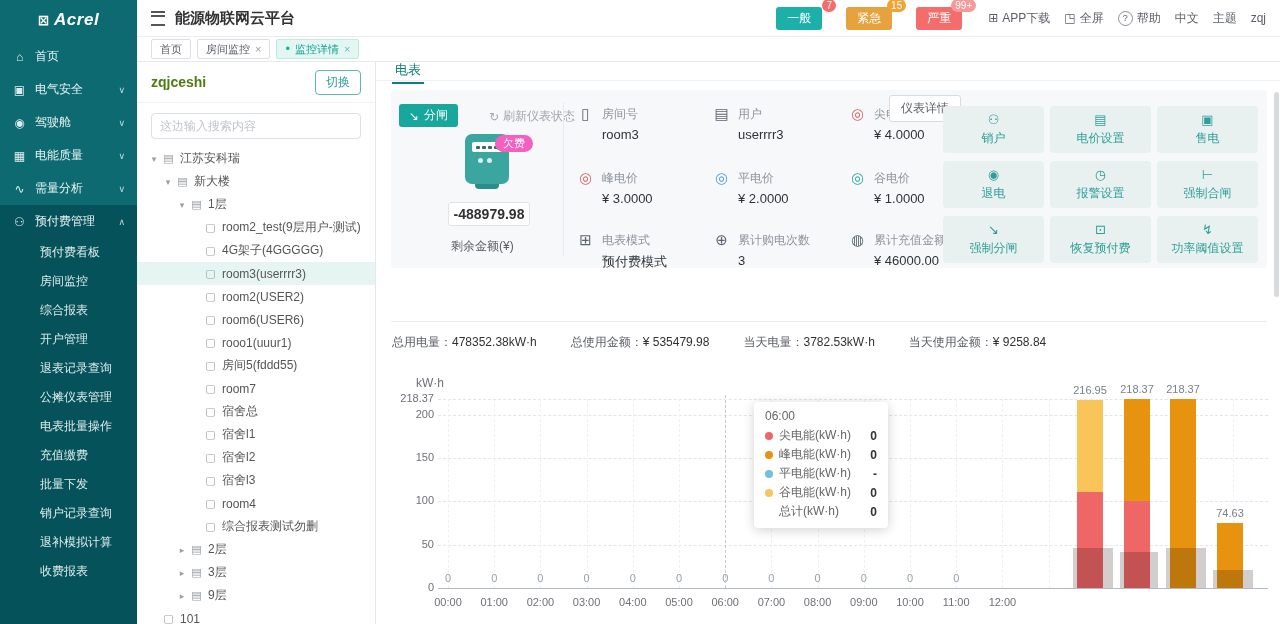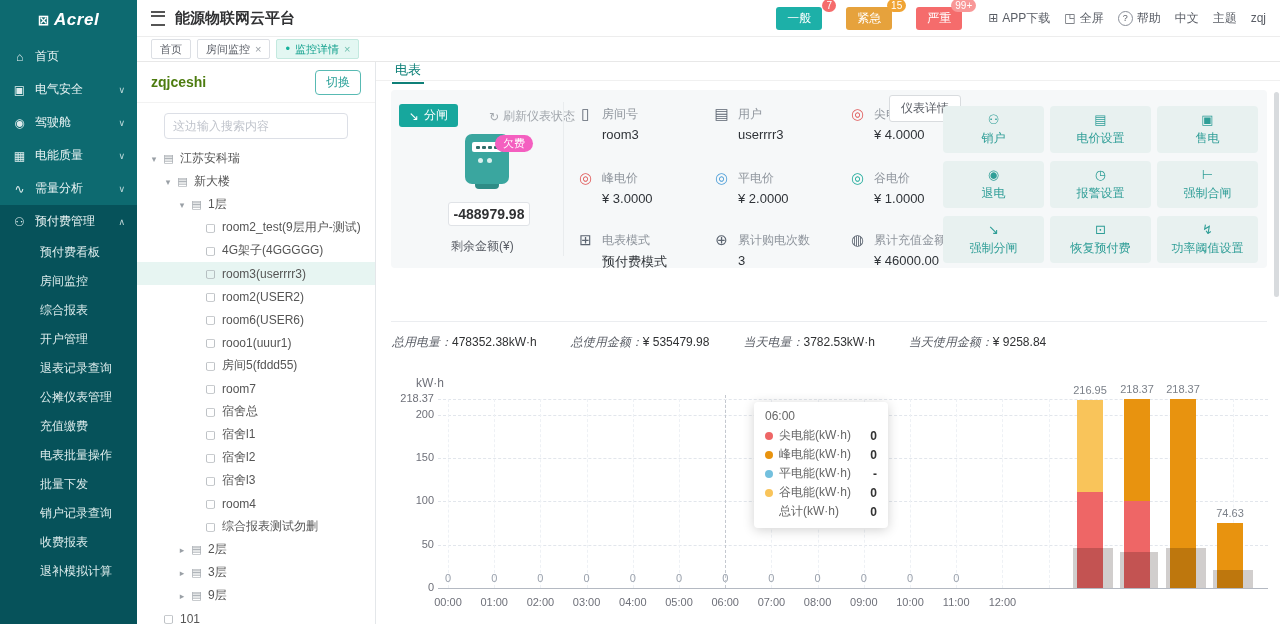--- a/index.html
+++ b/index.html
@@ -32,21 +32,21 @@
   .ptab .tx{color:#9aa0a6;font-size:11px;}
   .ptab.active{background:#e3f7f2;border-color:#c3e9df;color:#16a28f;}
   .ptab.active .tdot{color:#16b29b;font-size:13px;line-height:8px;}
   .ptab.active .tx{color:#6fbfae;}
   
   .content{flex:1;display:flex;min-height:0;}
   .tree-panel{width:238px;flex:none;background:#fff;border-right:1px solid #e4e7ea;display:flex;flex-direction:column;overflow:hidden;}
   .tree-head{height:40px;flex:none;display:flex;align-items:center;justify-content:space-between;padding:0 14px;border-bottom:1px solid #f2f2f2;}
   .tree-title{font-size:14px;font-weight:bold;color:#4d7c0f;}
   .switch-btn{border:1px solid #58bab3;color:#2aa098;background:#fff;border-radius:4px;font-size:12px;padding:3px 10px;cursor:pointer;}
-  .search-wrap{padding:10px 27px 6px;}
+  .search-wrap{padding:10px 14px 6px;}
   .search-wrap input{width:100%;box-sizing:border-box;height:26px;border:1px solid #dcdfe6;border-radius:4px;padding:0 8px;font-size:12px;color:#333;outline:none;font-family:inherit;}
   .search-wrap input::placeholder{color:#c0c4cc;}
   .tree{flex:1;overflow:hidden;padding-top:2px;}
   .tnode{height:23px;display:flex;align-items:center;font-size:12px;color:#555;cursor:pointer;white-space:nowrap;}
   .tnode .arr{width:14px;flex:none;text-align:center;color:#9aa0a6;font-size:9px;}
   .tnode .nico{width:15px;flex:none;text-align:center;color:#9aa0a6;font-size:11px;margin-right:4px;}
   .tnode.selected{background:#e7f5f2;}
   
   .main{flex:1;position:relative;background:#fff;overflow:hidden;min-width:0;}
   .meter-tab{position:absolute;left:16px;top:-3px;color:#0e8078;font-size:13px;padding:2px 3px 3px;border-bottom:2px solid #0e8078;z-index:2;}
@@ -71,21 +71,21 @@
   .ivalue{color:#2f3338;font-size:13px;margin-top:4px;}
   .detail-btn{position:absolute;left:498px;top:5px;background:#fff;border:1px solid #d9dcdf;border-radius:3px;color:#5a5e66;font-size:12px;padding:4px 11px;cursor:pointer;}
   .actions-grid{position:absolute;right:9px;top:16px;display:grid;grid-template-columns:repeat(3,101px);grid-auto-rows:47px;gap:8px 6px;}
   .act{background:#e8f1f0;border-radius:4px;display:flex;flex-direction:column;align-items:center;justify-content:center;gap:3px;color:#2f9e97;font-size:12px;cursor:pointer;}
   .act .aico{font-size:13px;}
   .detail-tabs{position:absolute;left:16px;top:236px;display:flex;gap:30px;z-index:2;}
   .dtab{font-size:13px;color:#303133;padding-bottom:7px;cursor:pointer;}
   .dtab.active{color:#0e8078;font-weight:bold;border-bottom:2px solid #0e8078;}
   .tabs-hr{position:absolute;left:15px;right:13px;top:259px;border-top:1px solid #ebedf0;}
   .stats-row{position:absolute;left:16px;top:272px;display:flex;gap:34px;white-space:nowrap;}
-  .slbl{color:#5a5e66;font-size:12px;font-style:italic;}
+  .slbl{color:#5a5e66;font-size:12px;}
   .sval{color:#303133;font-size:12px;}
   
   .chart{position:absolute;left:0;top:0;right:0;bottom:0;}
   .c-ylab{position:absolute;font-size:12px;color:#6e7079;}
   .c-hgrid{position:absolute;height:0;border-top:1px dashed #e2e6ec;}
   .c-vgrid{position:absolute;width:0;border-left:1px dashed #eef1f5;}
   .c-axis{position:absolute;height:0;border-top:1px solid #b4b9c2;}
   .c-ytick{position:absolute;width:56px;text-align:right;font-size:11px;color:#6e7079;}
   .c-xlab{position:absolute;width:42px;text-align:center;font-size:11px;color:#6e7079;}
   .c-zero{position:absolute;width:20px;text-align:center;font-size:11px;color:#9aa1ac;}
@@ -143,26 +143,26 @@
           <span class="mi">⚇</span>
           <span class="ml">预付费管理</span>
           <span class="chev">∧</span>
         </div>
         <div class="s-item">预付费看板</div>
         <div class="s-item">房间监控</div>
         <div class="s-item">综合报表</div>
         <div class="s-item">开户管理</div>
         <div class="s-item">退表记录查询</div>
         <div class="s-item">公摊仪表管理</div>
+        <div class="s-item">电表批量操作</div>
         <div class="s-item">充值缴费</div>
-        <div class="s-item">电表批量操作</div>
         <div class="s-item">批量下发</div>
         <div class="s-item">销户记录查询</div>
+        <div class="s-item">退补模拟计算</div>
         <div class="s-item">收费报表</div>
-        <div class="s-item">退补模拟计算</div>
       </div>
   </aside>
 
   <div class="shell">
     <header class="topbar">
       <span class="hb"></span>
       <span class="apptitle">能源物联网云平台</span>
       <div class="top-right">
         <div class="abadges">
             <span class="abadge" style="background: rgb(29, 176, 168);">一般<span class="acount" style="background: rgb(245, 108, 108);">7</span></span>

